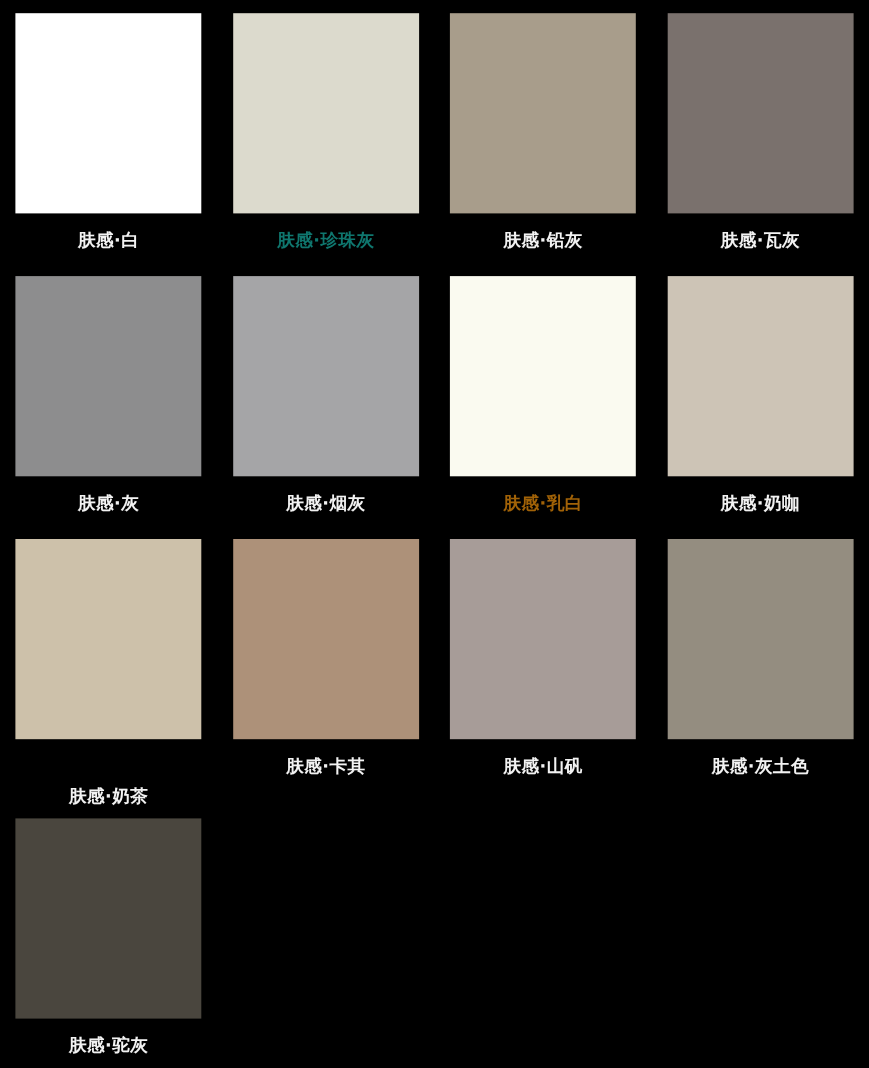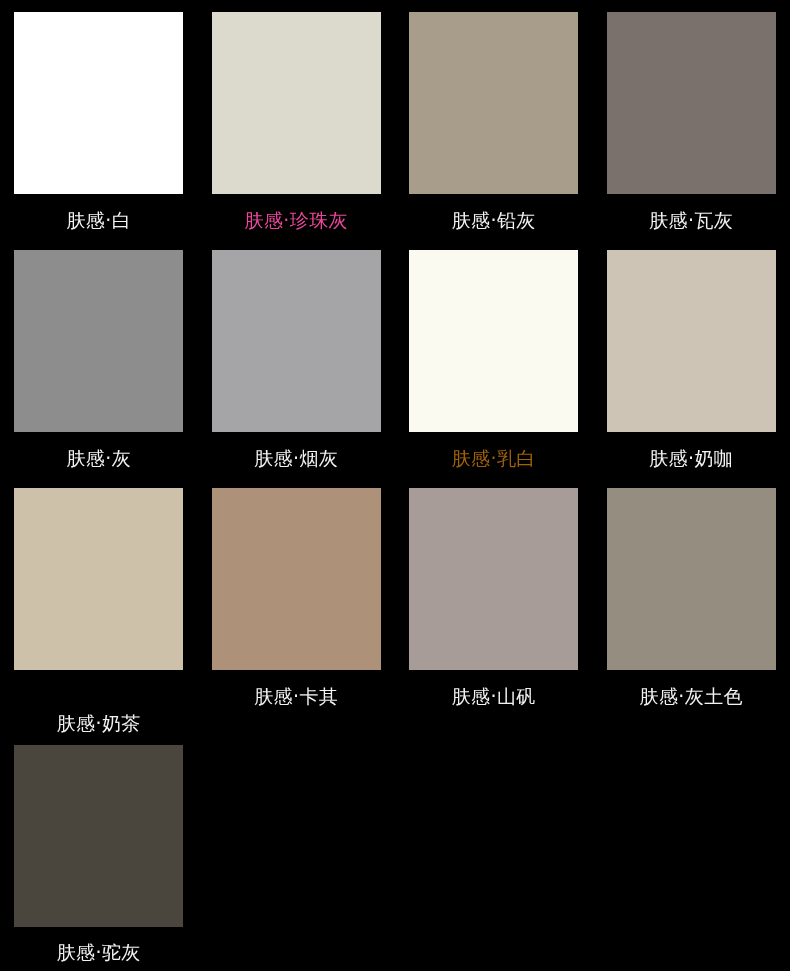--- a/index.html
+++ b/index.html
@@ -38,46 +38,46 @@
   .swatch-chip {
     width: 169px;
     height: 182px;
     display: block;
     flex: 0 0 auto;
   }
 
   .swatch-label {
     margin-top: 17px;
     color: #f2f2f2;
-    font-size: 19px;
+    font-size: 16px;
     line-height: 1;
     letter-spacing: 0.4px;
     white-space: nowrap;
     text-align: center;
-    font-weight: 400;
+    font-weight: 700;
   }
 
   
   .swatch-grid > .swatch-cell:nth-child(n+13) .swatch-label {
     margin-top: 16px;
   }
 </style>
 </head>
 <body style="background-color: rgb(0, 0, 0);">
 
 <div class="swatch-grid">
 
   <div class="swatch-cell">
     <div class="swatch-chip" style="background-color: rgb(255, 255, 255);"></div>
     <div class="swatch-label" style="color: rgb(242, 242, 242);">肤感·白</div>
   </div>
 
   <div class="swatch-cell">
     <div class="swatch-chip" style="background-color: rgb(220, 218, 205);"></div>
-    <div class="swatch-label" style="color: #ec4899;">肤感·珍珠灰</div>
+    <div class="swatch-label" style="color: #0f766e;">肤感·珍珠灰</div>
   </div>
 
   <div class="swatch-cell">
     <div class="swatch-chip" style="background-color: rgb(168, 157, 139);"></div>
     <div class="swatch-label" style="color: rgb(242, 242, 242);">肤感·铅灰</div>
   </div>
 
   <div class="swatch-cell">
     <div class="swatch-chip" style="background-color: rgb(122, 113, 109);"></div>
     <div class="swatch-label" style="color: rgb(242, 242, 242);">肤感·瓦灰</div>

